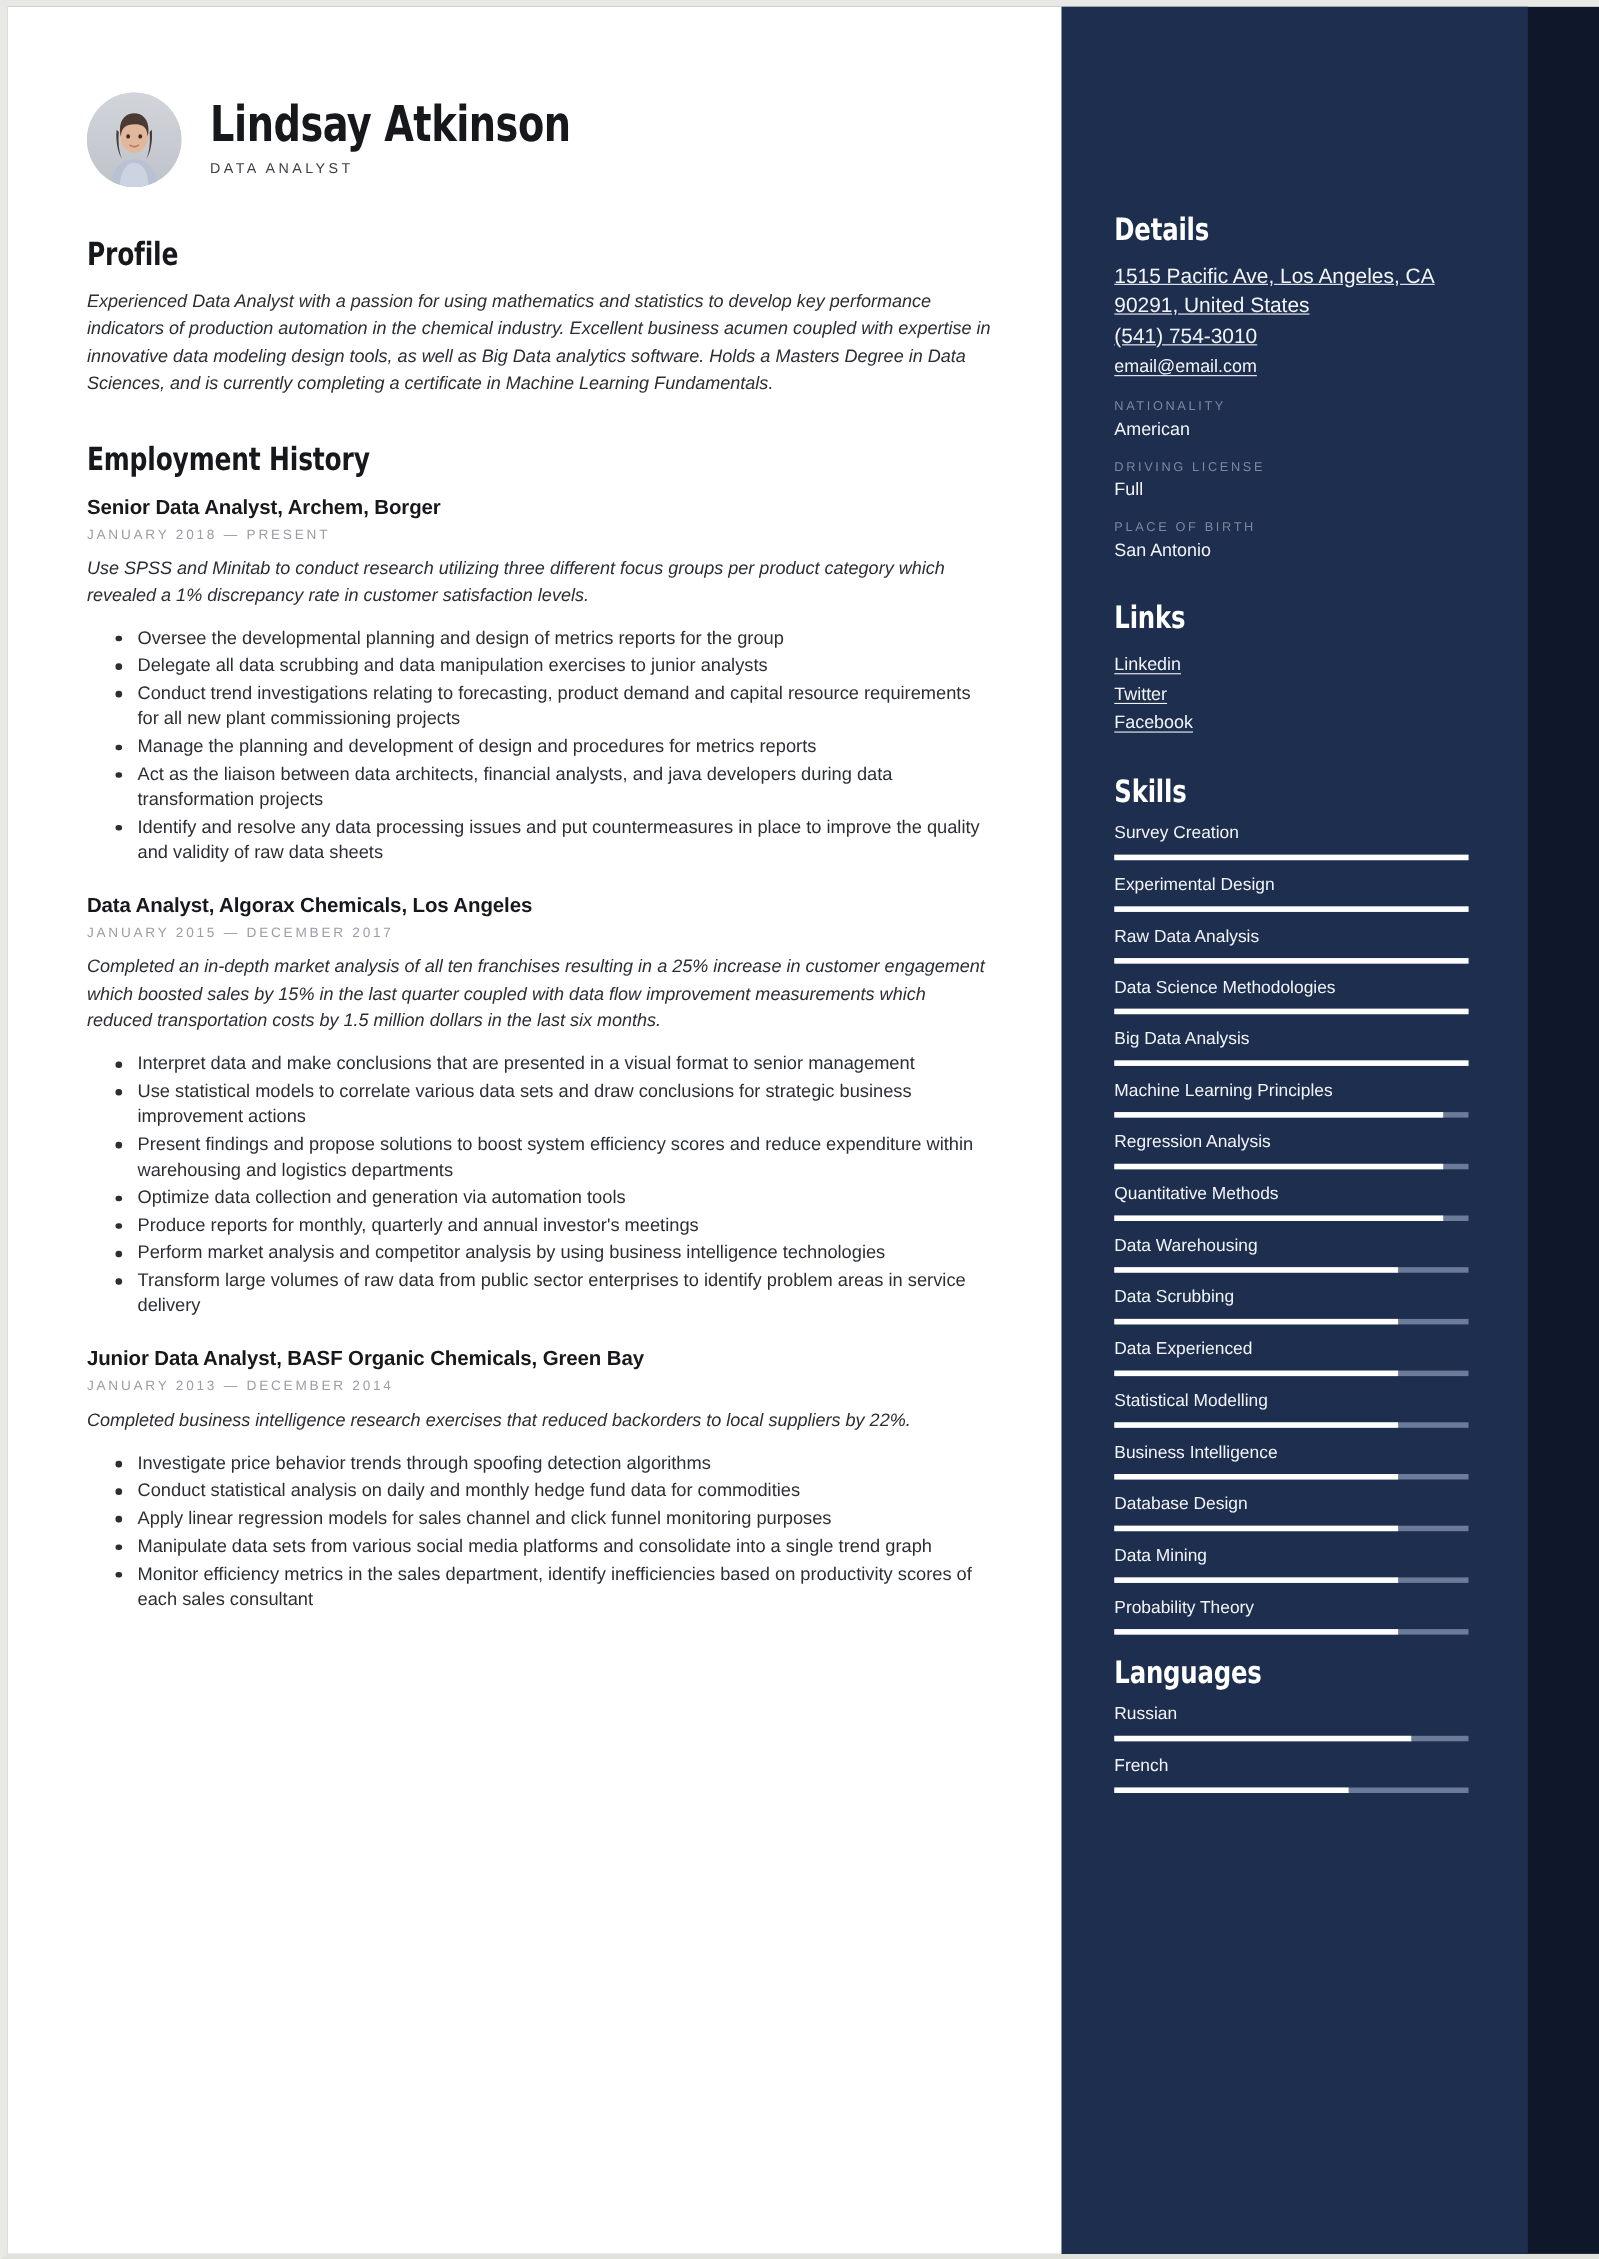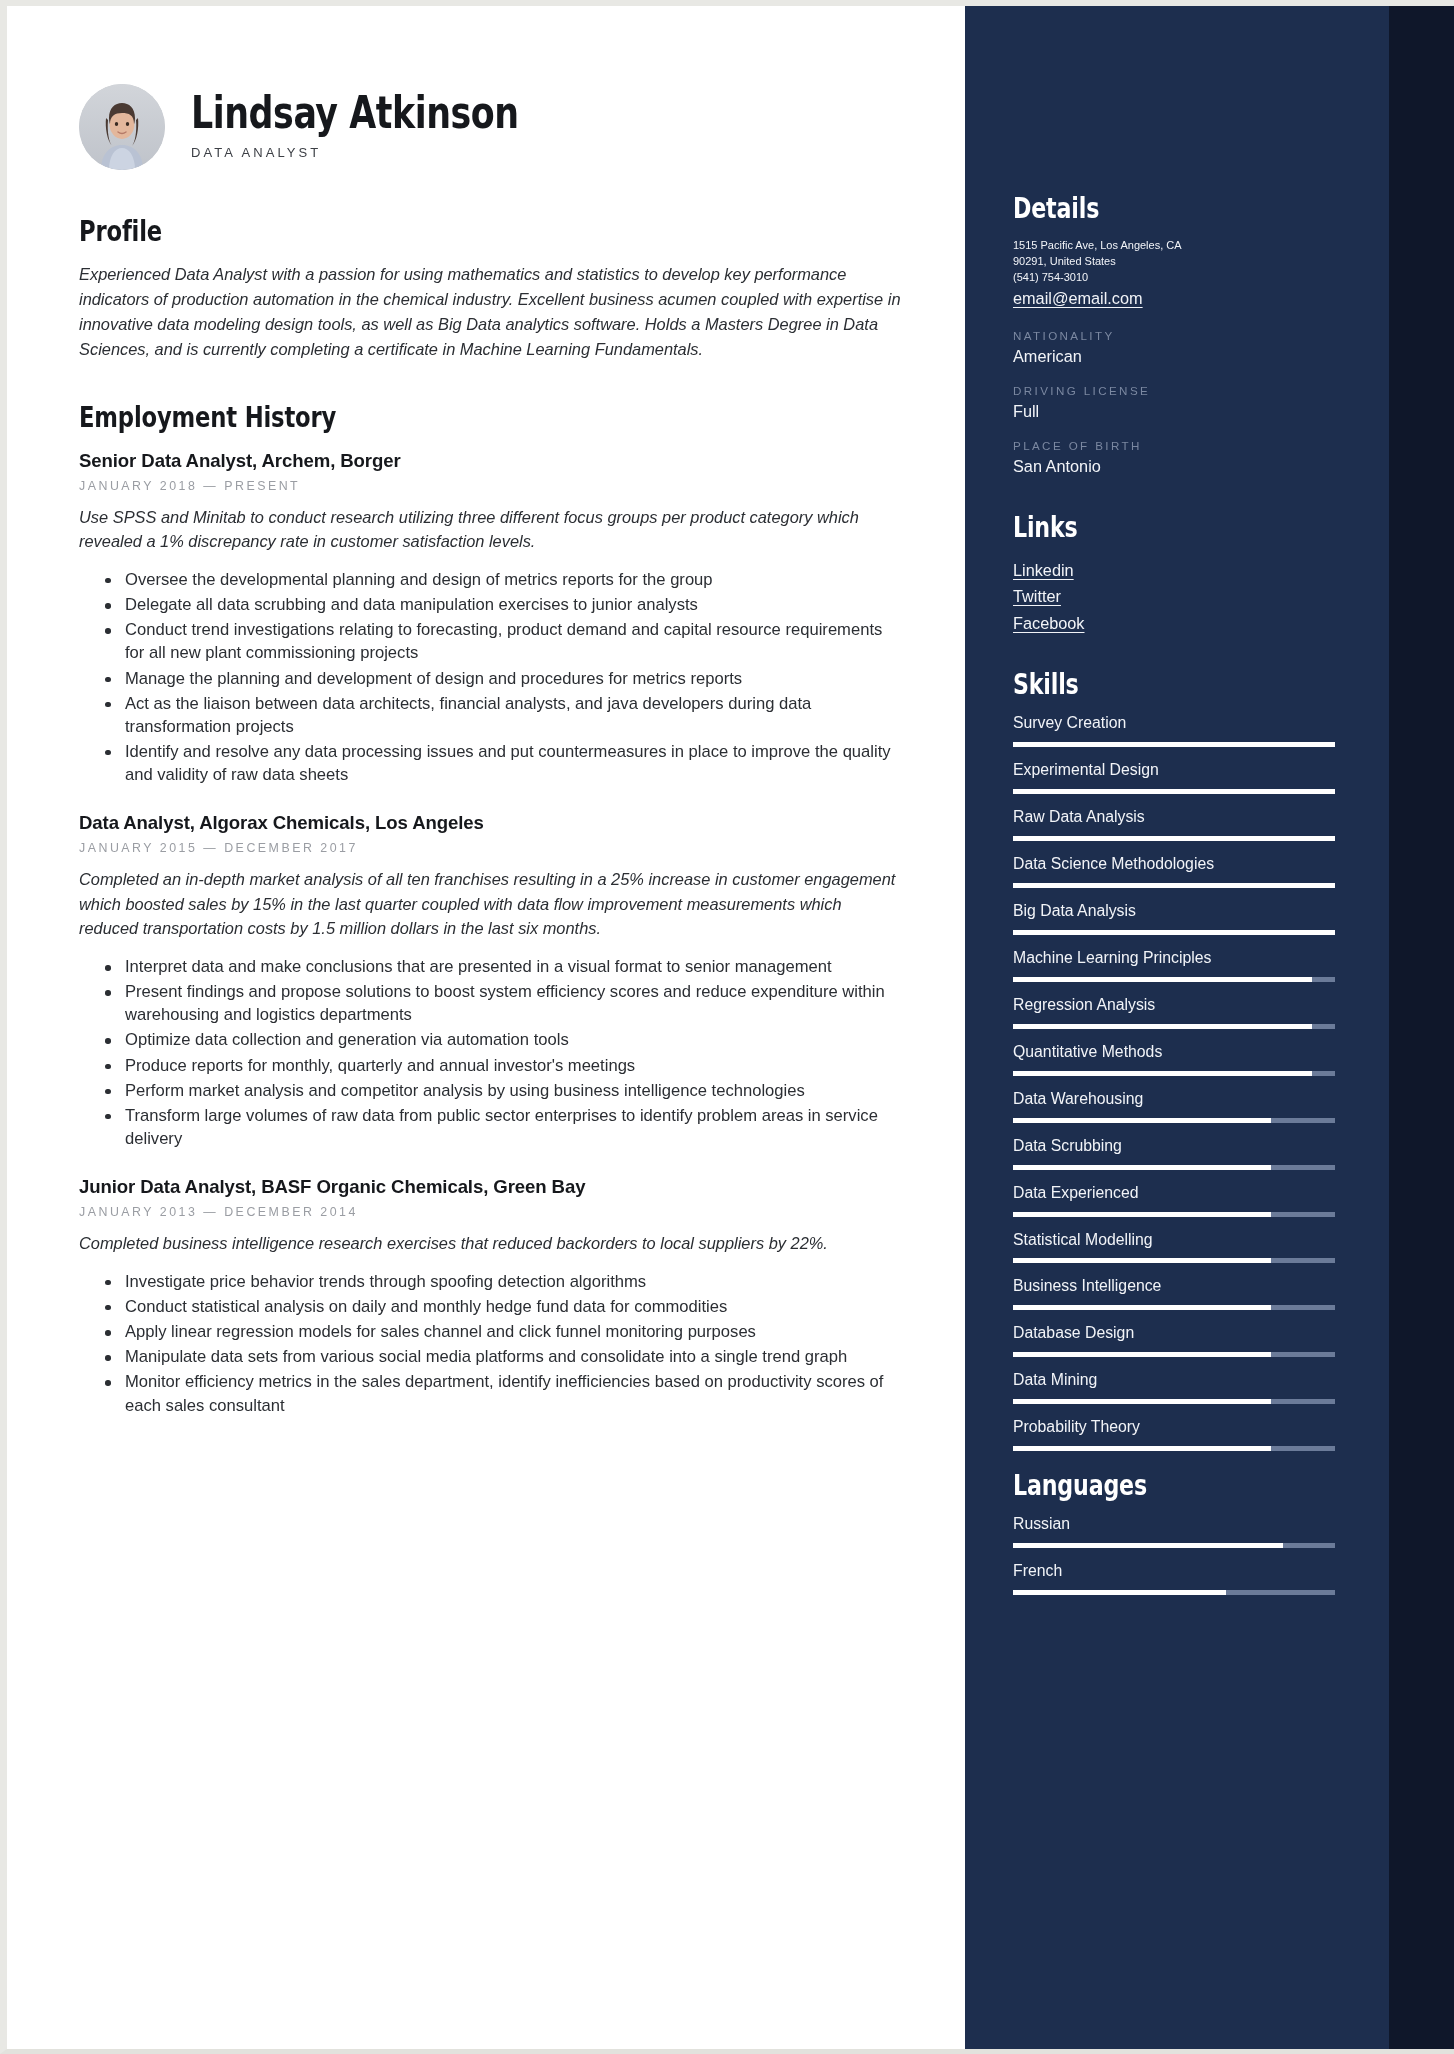--- a/index.html
+++ b/index.html
@@ -161,23 +161,24 @@
     font-size: 28px;
     font-weight: 700;
     color: #ffffff;
     letter-spacing: -0.2px;
     transform: scaleX(0.88);
     transform-origin: left center;
     margin-bottom: 13px;
   }
 
   .side-line {
-    font-size: 11px;
+    font-size: 19px;
     line-height: 1.44;
     color: #f2f4f8;
+    text-decoration: underline;
   }
 
   a.side-link {
     color: #f2f4f8;
     text-decoration: underline;
     text-underline-offset: 2.5px;
     font-size: 16.3px;
     display: block;
     line-height: 1.62;
   }
@@ -282,20 +283,21 @@
                 <li>Act as the liaison between data architects, financial analysts, and java developers during data transformation projects</li>
                 <li>Identify and resolve any data processing issues and put countermeasures in place to improve the quality and validity of raw data sheets</li>
               </ul>
             </div>
             <div class="job">
               <div class="job-title">Data Analyst, Algorax Chemicals, Los Angeles</div>
               <div class="job-date">JANUARY 2015 — DECEMBER 2017</div>
               <div class="job-summary">Completed an in-depth market analysis of all ten franchises resulting in a 25% increase in customer engagement which boosted sales by 15% in the last quarter coupled with data flow improvement measurements which reduced transportation costs by 1.5 million dollars in the last six months.</div>
               <ul class="duties">
                 <li>Interpret data and make conclusions that are presented in a visual format to senior management</li>
+                <li>Use statistical models to correlate various data sets and draw conclusions for strategic business improvement actions</li>
                 <li>Present findings and propose solutions to boost system efficiency scores and reduce expenditure within warehousing and logistics departments</li>
                 <li>Optimize data collection and generation via automation tools</li>
                 <li>Produce reports for monthly, quarterly and annual investor's meetings</li>
                 <li>Perform market analysis and competitor analysis by using business intelligence technologies</li>
                 <li>Transform large volumes of raw data from public sector enterprises to identify problem areas in service delivery</li>
               </ul>
             </div>
             <div class="job">
               <div class="job-title">Junior Data Analyst, BASF Organic Chemicals, Green Bay</div>
               <div class="job-date">JANUARY 2013 — DECEMBER 2014</div>

